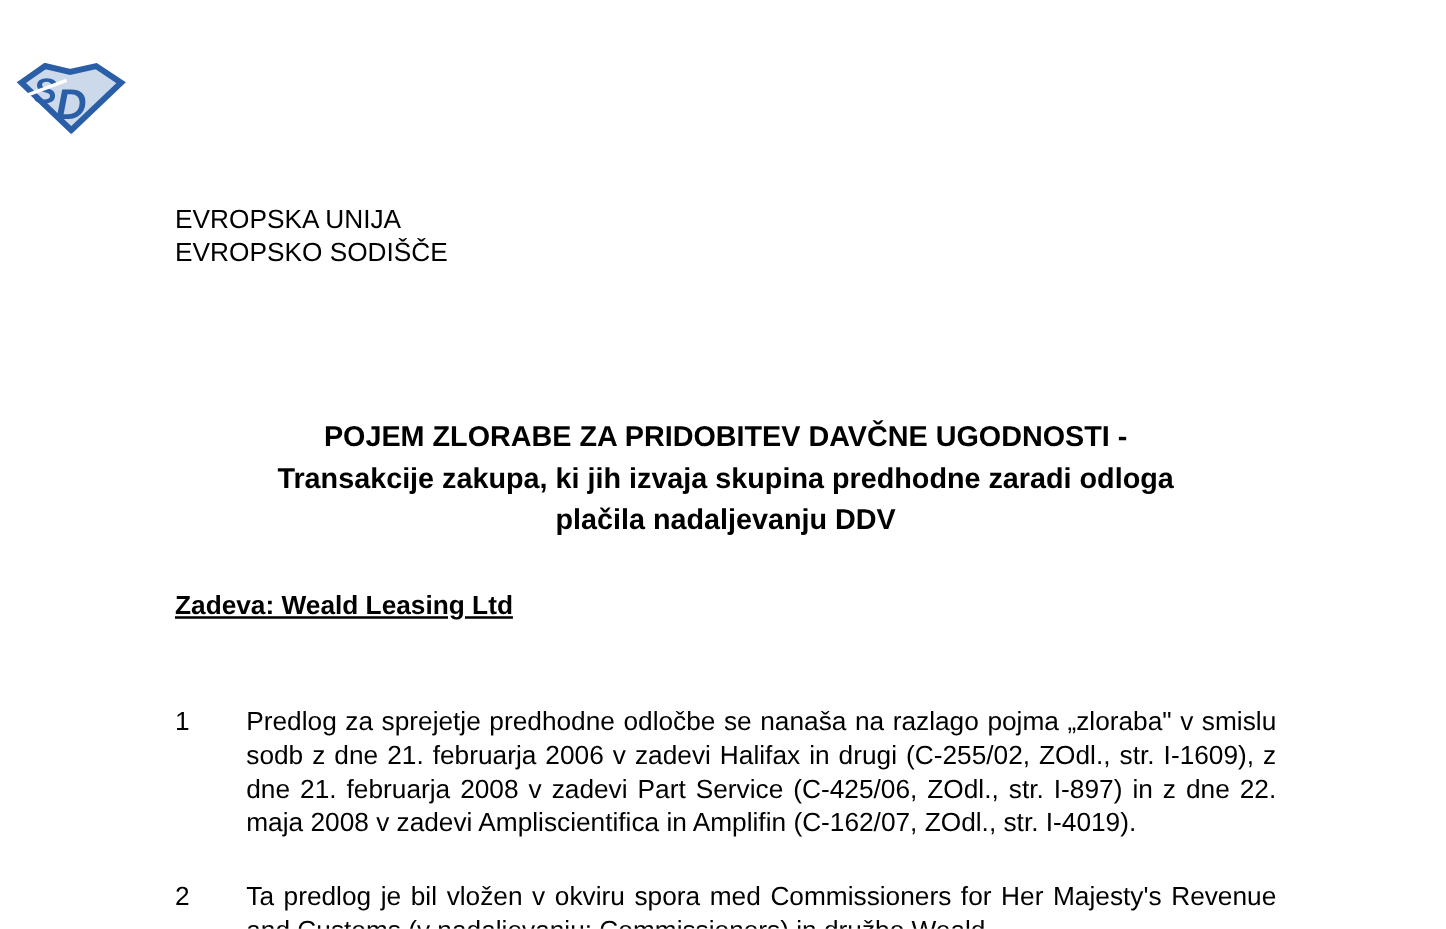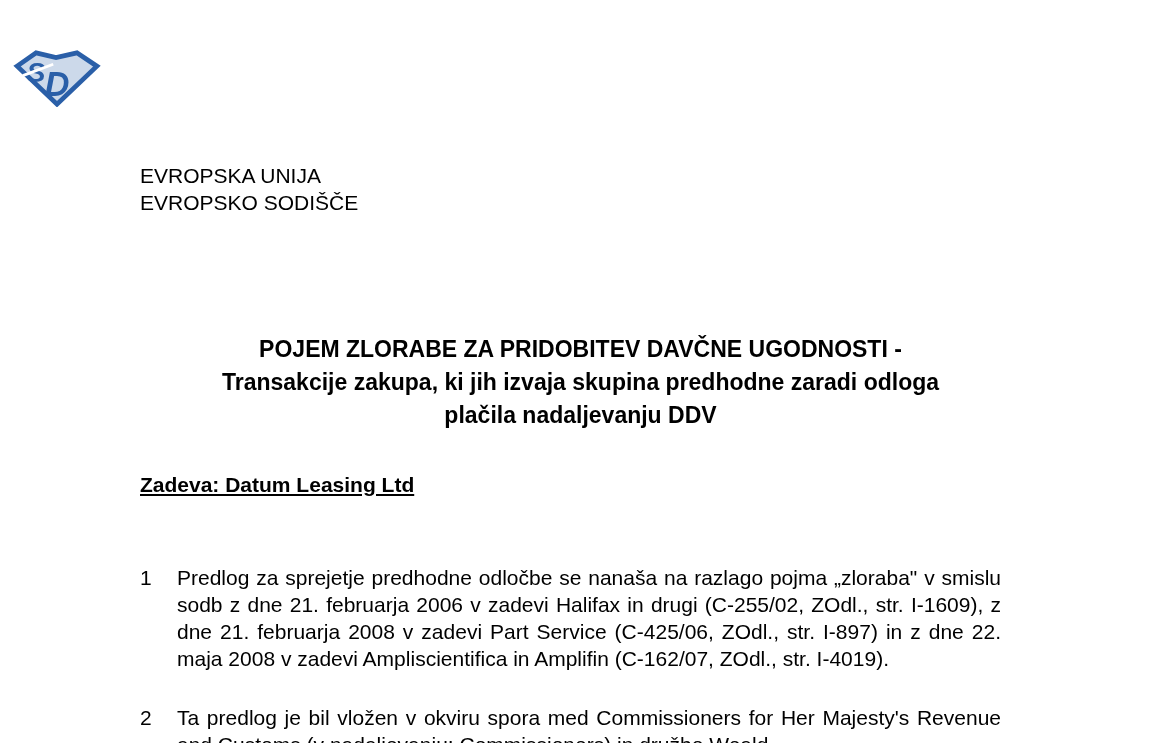--- a/index.html
+++ b/index.html
@@ -47,21 +47,21 @@
   .section-line { top: 523px; }
   .para { position: absolute; left: 140px; width: 881px; font-size: 21px; line-height: 27px; }
   .para-1 { top: 564px; }
   .para-2 { top: 704px; }
   .para .pnum {
     position: absolute;
     left: 0;
     top: 0;
   }
   .para .ptext {
-    margin-left: 37px;
+    margin-left: 57px;
     width: 824px;
     text-align: justify;
   }
 </style>
 </head>
 <body>
 
 <div id="page">
 
   <div class="logo">
@@ -79,21 +79,21 @@
   </div>
 
 
   <div class="tblock doc-title">
     <div>POJEM ZLORABE ZA PRIDOBITEV DAVČNE UGODNOSTI -</div>
     <div>Transakcije zakupa, ki jih izvaja skupina predhodne zaradi odloga</div>
     <div>plačila nadaljevanju DDV</div>
   </div>
 
   <div class="tblock subject-line">
-    <span>Zadeva: Datum Leasing Ltd</span>
+    <span>Zadeva: Weald Leasing Ltd</span>
   </div>
 
 
   <div class="para para-1">
     <span class="pnum">1</span>
     <div class="ptext">Predlog za sprejetje predhodne odločbe se nanaša na razlago pojma „zloraba" v smislu sodb z dne 21. februarja 2006 v zadevi Halifax in drugi (C-255/02, ZOdl., str. I-1609), z dne 21. februarja 2008 v zadevi Part Service (C-425/06, ZOdl., str. I-897) in z dne 22. maja 2008 v zadevi Ampliscientifica in Amplifin (C-162/07, ZOdl., str. I-4019).</div>
   </div>
 
   <div class="para para-2">
     <span class="pnum">2</span>

